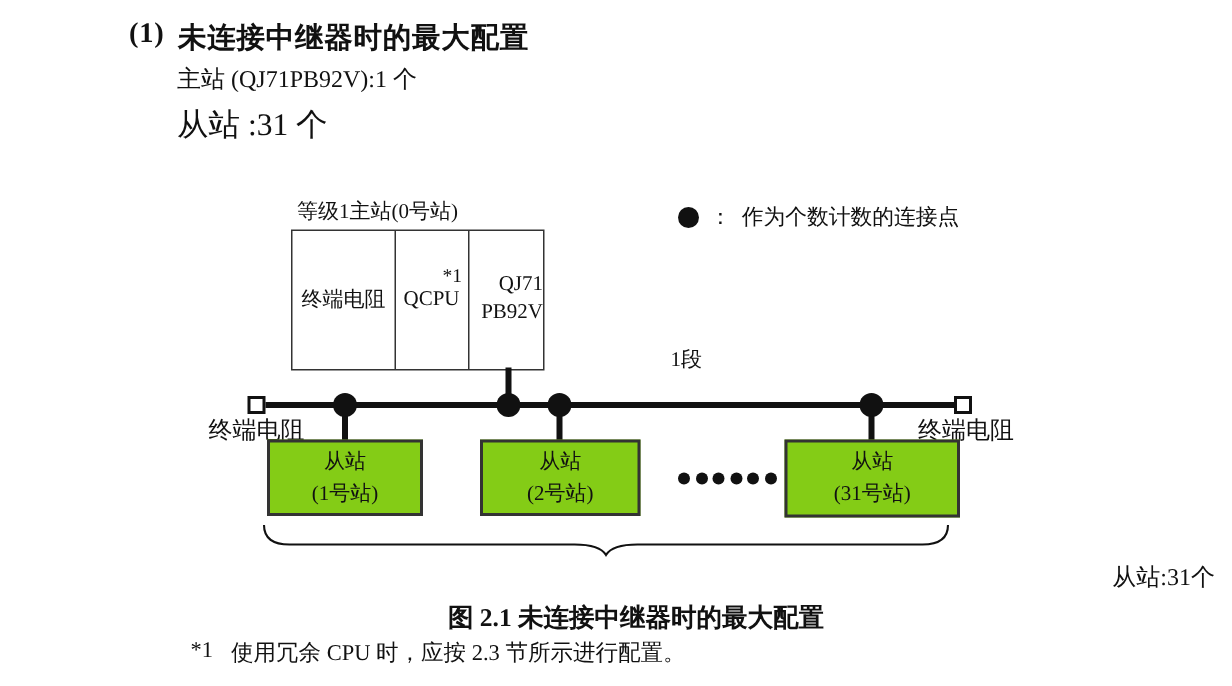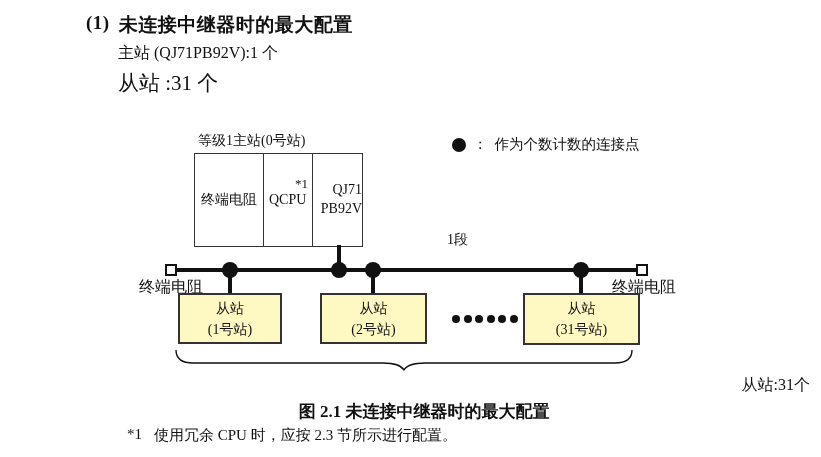--- a/index.html
+++ b/index.html
@@ -42,21 +42,21 @@
   .cdot { position:absolute; top:262px; width:16px; height:16px; border-radius:50%; background:#111; }
   .cdot-1 { left:222px; } .cdot-2 { left:331px; } .cdot-3 { left:365px; } .cdot-4 { left:573px; }
   .term { position:absolute; top:264px; width:12px; height:12px; background:#fff;
           border:2px solid #111; box-sizing:border-box; }
   .term-left { left:165px; } .term-right { left:636px; }
   .term-label { position:absolute; top:277px; font-size:16px; }
   .term-label-left { left:139px; } .term-label-right { left:612px; }
 
   
   .slave-box { position:absolute; top:293px; height:51px; border:2px solid #333;
-               background:#fef9c3; display:flex; flex-direction:column; align-items:center;
+               background:#84cc16; display:flex; flex-direction:column; align-items:center;
                justify-content:center; font-size:14px; line-height:1.5; box-sizing:border-box; }
   .slave-1 { left:178px; width:104px; }
   .slave-2 { left:320px; width:107px; }
   .slave-31 { left:523px; width:117px; height:52px; }
   .edots { position:absolute; left:452px; top:315px; display:flex; gap:3.5px; align-items:center; }
   .edot { width:8px; height:8px; border-radius:50%; background:#111; }
 
   
   .brace-svg { position:absolute; left:175px; top:348px; }
   .brace-label { position:absolute; left:0; top:375px; width:810px; text-align:right; font-size:16px; }

